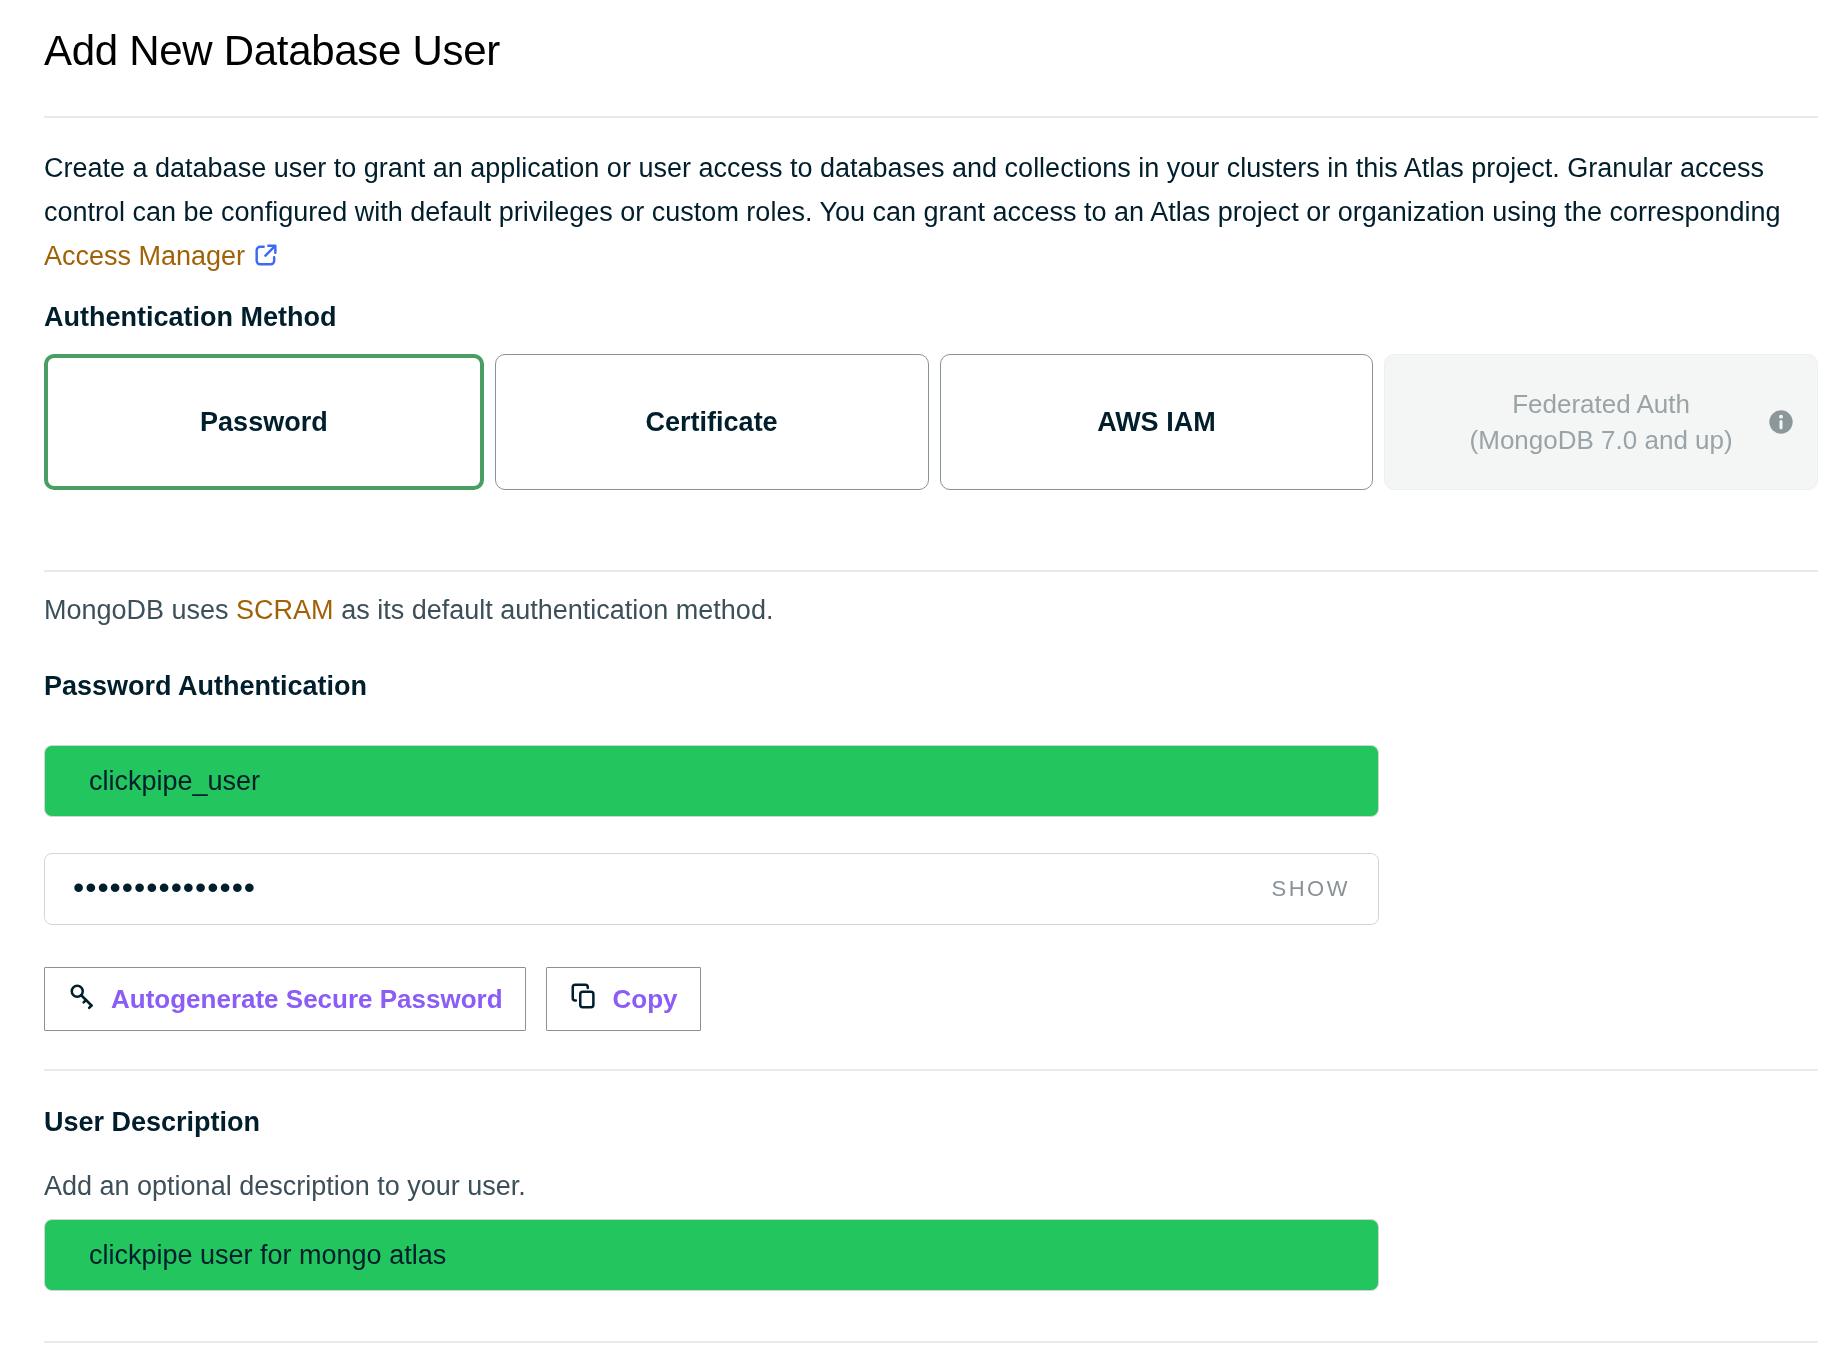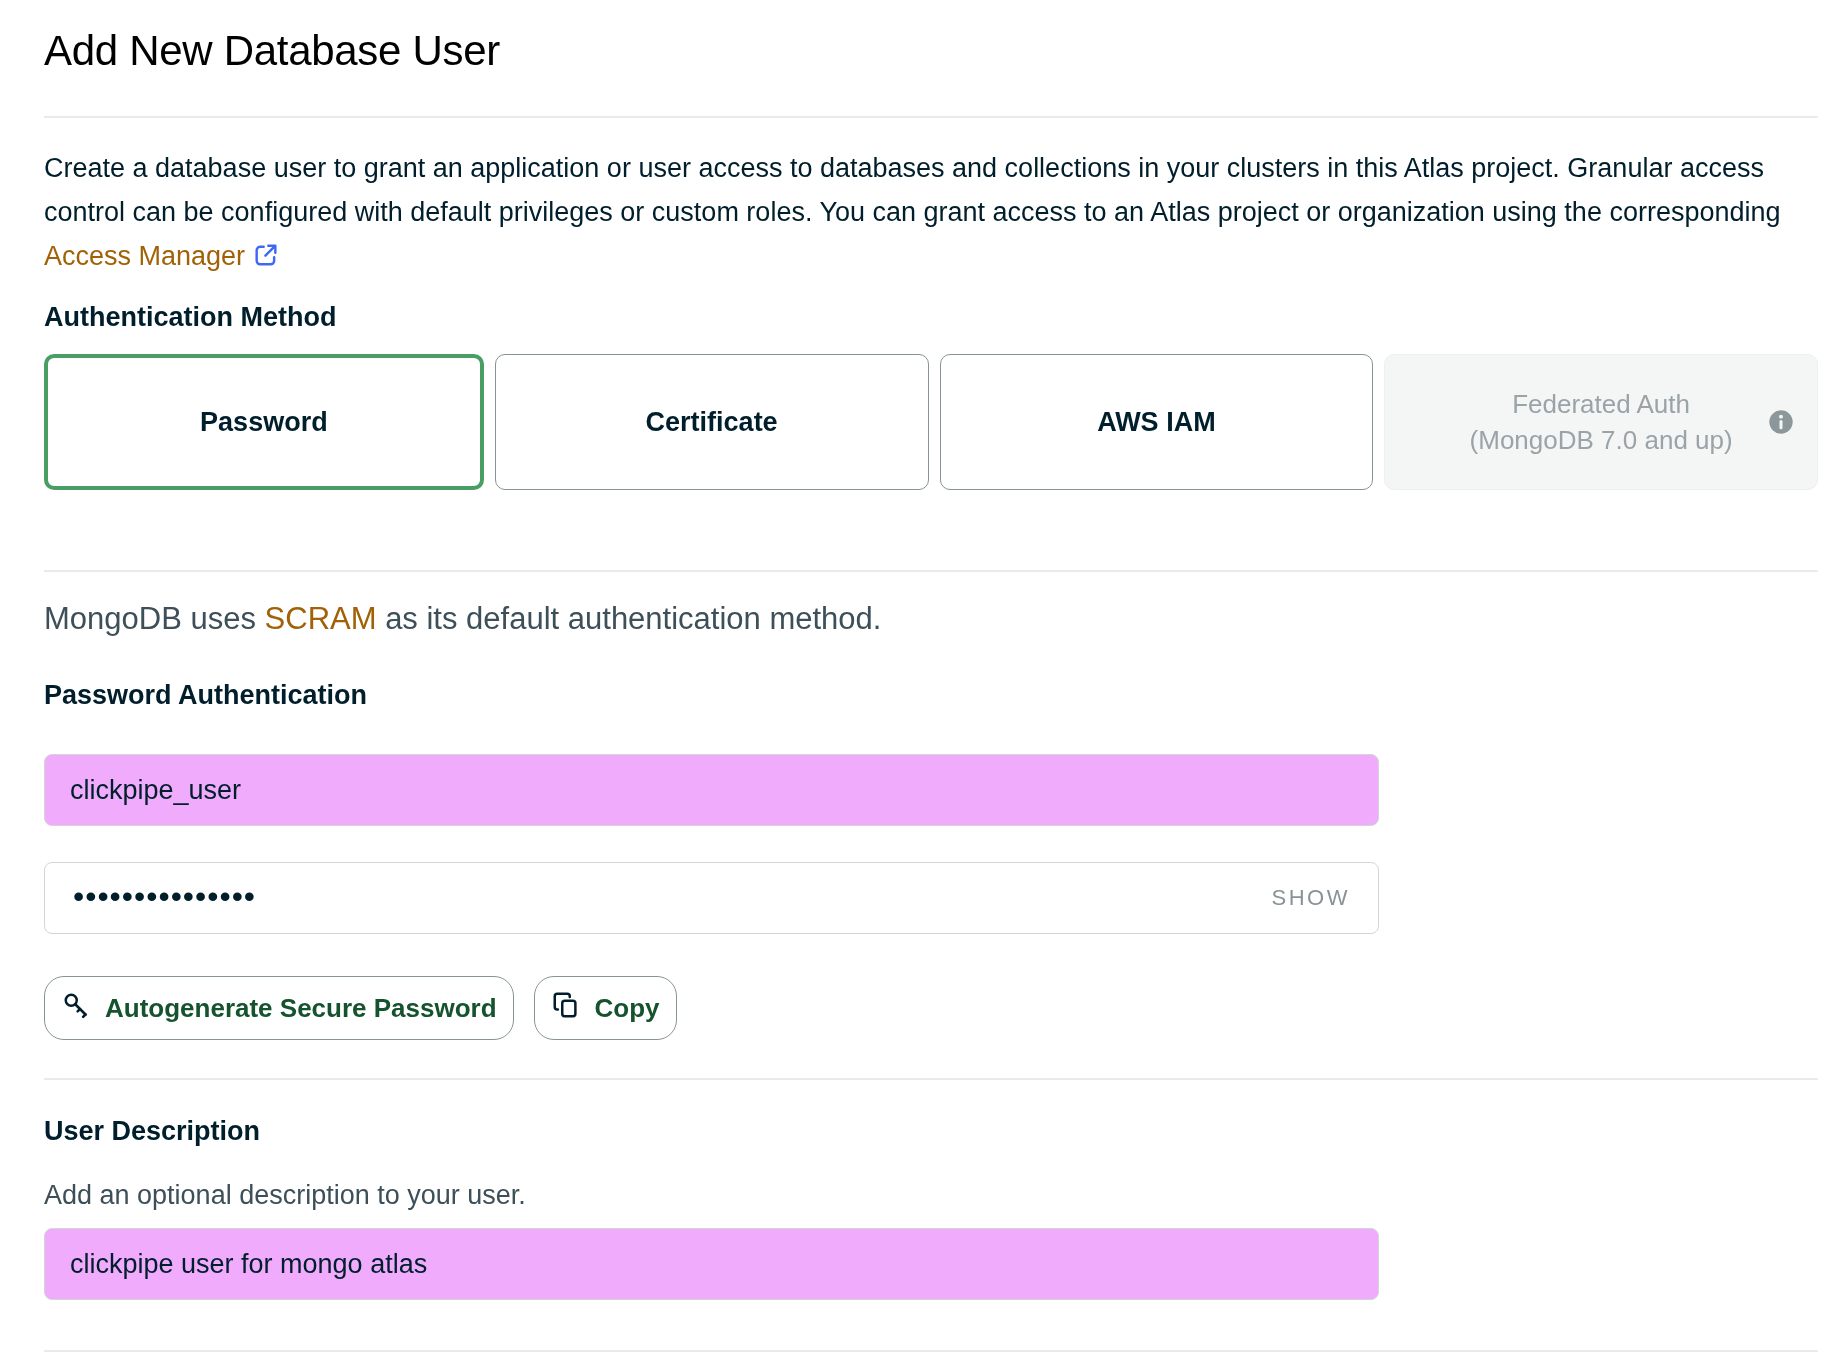--- a/index.html
+++ b/index.html
@@ -94,38 +94,38 @@
     position: absolute;
     right: 22px;
     top: 50%;
     transform: translateY(-50%);
     width: 28px;
     height: 28px;
     cursor: pointer;
   }
 
   .scram-note {
-    margin-top: 30px;
-    font-size: 31px;
+    margin-top: 21px;
+    font-size: 27px;
     line-height: 34px;
     color: #3D4F58;
   }
 
   .text-input {
     display: block;
     margin-top: 42px;
     width: 1335px;
     height: 72px;
     border: 1px solid #D2D7D6;
     border-radius: 8px;
-    padding: 0 25px;
-    font-family: "Liberation Sans", "DejaVu Sans", sans-serif;
-    font-size: 27px;
-    color: #001E2B;
-    background: #f0abfc;
+    padding: 0 44px;
+    font-family: "Liberation Sans", "DejaVu Sans", sans-serif;
+    font-size: 27px;
+    color: #001E2B;
+    background: #22c55e;
     outline: none;
   }
   .password-field {
     margin-top: 36px;
     width: 1335px;
     height: 72px;
     border: 1px solid #D2D7D6;
     border-radius: 8px;
     padding: 0 28px;
     display: flex;
@@ -154,28 +154,28 @@
   .pw-buttons {
     margin-top: 42px;
     display: flex;
     gap: 20px;
   }
   .ghost-btn {
     display: inline-flex;
     align-items: center;
     gap: 14px;
     height: 64px;
-    padding: 0 16px;
+    padding: 0 22px;
     border: 1px solid #889397;
-    border-radius: 20px;
+    border-radius: 1px;
     background: #ffffff;
     font-family: "Liberation Sans", "DejaVu Sans", sans-serif;
     font-size: 26px;
     font-weight: 700;
-    color: #14532d;
+    color: #8b5cf6;
     cursor: pointer;
   }
 
   .hint-text {
     margin-top: 30px;
     font-size: 27px;
     line-height: 34px;
     color: #3D4F58;
   }
   .desc-input { margin-top: 16px; }

